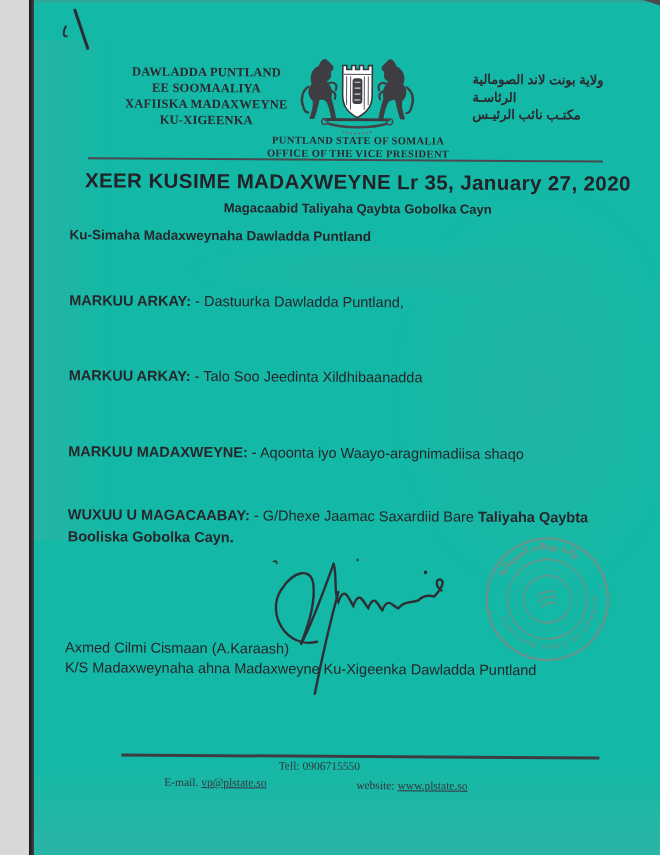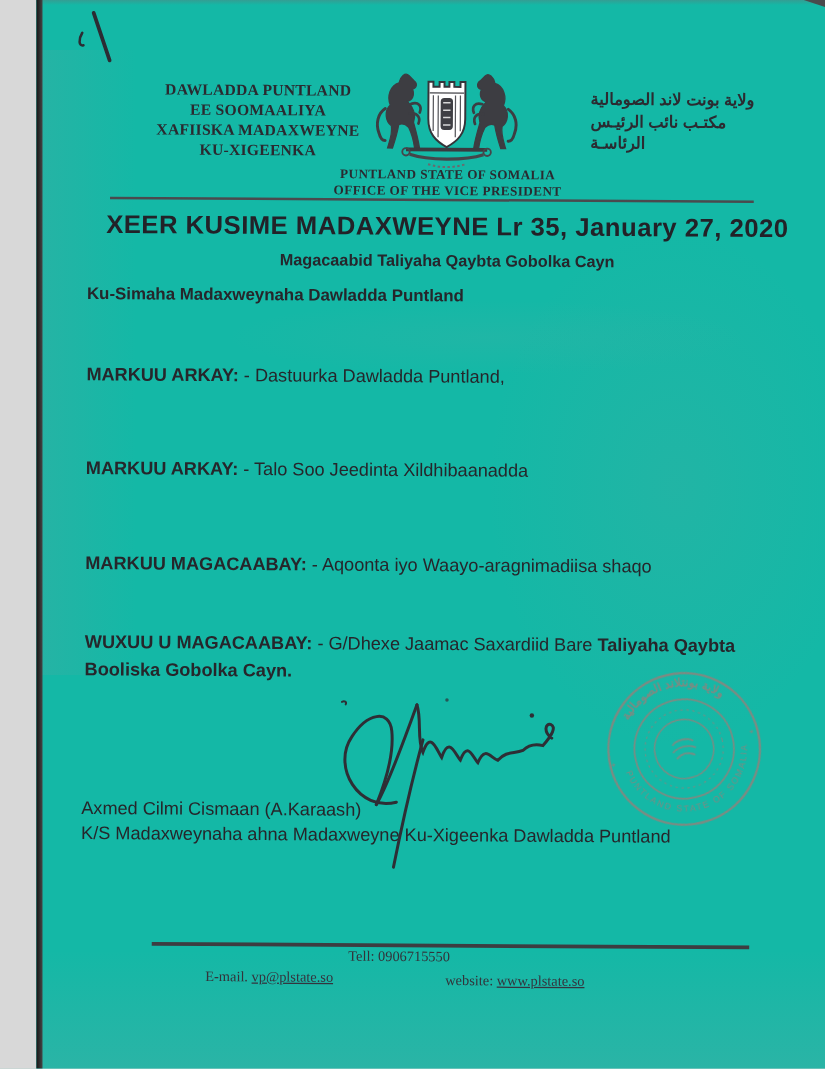--- a/index.html
+++ b/index.html
@@ -115,39 +115,39 @@
 
       <path d="M30,65 L96,65" stroke="#3a3a3f" stroke-width="3"></path>
       <path d="M33,69 C48,74 78,74 93,69" fill="none" stroke="#45454a" stroke-width="2.5"></path>
       <circle cx="30" cy="67" r="3" fill="none" stroke="#45454a" stroke-width="1.5"></circle>
       <circle cx="96" cy="67" r="3" fill="none" stroke="#45454a" stroke-width="1.5"></circle>
       <path d="M48,77 C58,80 68,80 78,77" fill="none" stroke="#6a6a6e" stroke-width="1.6" stroke-dasharray="2,2"></path>
     </svg>
 
     <div class="abs hdr-ar">
       <div>ولاية بونت لاند الصومالية</div>
+      <div>الرئاسـة</div>
       <div>مكتـب نائب الرئيـس</div>
-      <div>الرئاسـة</div>
     </div>
 
     <div class="abs org">
       <div>PUNTLAND STATE OF SOMALIA</div>
       <div>OFFICE OF THE VICE PRESIDENT</div>
     </div>
     <div class="abs rule-hdr"></div>
 
     <div class="abs title">XEER KUSIME MADAXWEYNE Lr 35, January 27, 2020</div>
     <div class="abs subtitle">Magacaabid Taliyaha Qaybta Gobolka Cayn</div>
     <div class="abs salutation">Ku-Simaha Madaxweynaha Dawladda Puntland</div>
 
     <div class="abs clause c1"><span class="lbl">MARKUU ARKAY:</span><span> - Dastuurka Dawladda Puntland,</span></div>
 
     <div class="abs clause c2"><span class="lbl">MARKUU ARKAY:</span><span> - Talo Soo Jeedinta Xildhibaanadda</span></div>
 
-    <div class="abs clause c3"><span class="lbl">MARKUU MAGACAABAY:</span><span> - Aqoonta iyo Waayo-aragnimadiisa shaqo</span></div>
+    <div class="abs clause c3"><span class="lbl">MARKUU MADAXWEYNE:</span><span> - Aqoonta iyo Waayo-aragnimadiisa shaqo</span></div>
 
     <div class="abs clause c4"><span class="lbl">WUXUU U MAGACAABAY:</span><span> - G/Dhexe Jaamac Saxardiid Bare </span><span class="bld">Taliyaha Qaybta Booliska Gobolka Cayn.</span></div>
 
     <svg class="abs stamp" viewBox="0 0 150 150">
       <defs>
         <path id="arcTop" d="M 22,75 A 53,53 0 0 1 128,75"></path>
         <path id="arcBot" d="M 22,75 A 53,53 0 0 0 128,75"></path>
       </defs>
       <g stroke="#8f837c" fill="none">
         <circle cx="75" cy="75" r="64" stroke-width="2"></circle>

